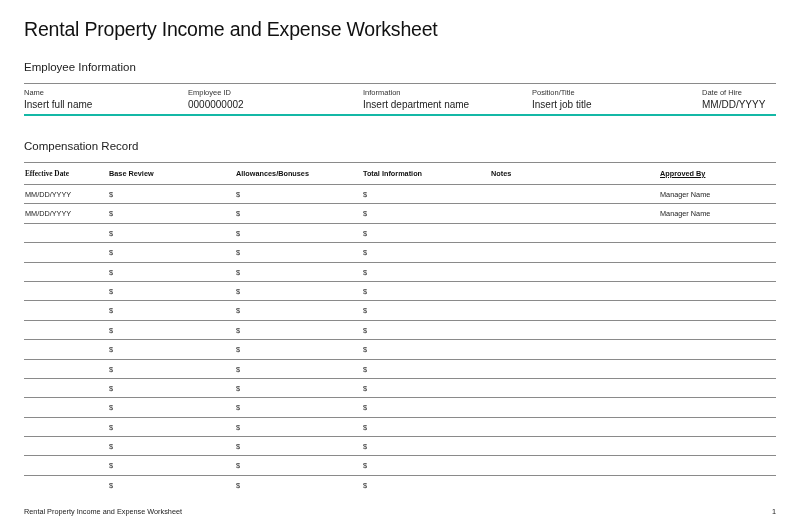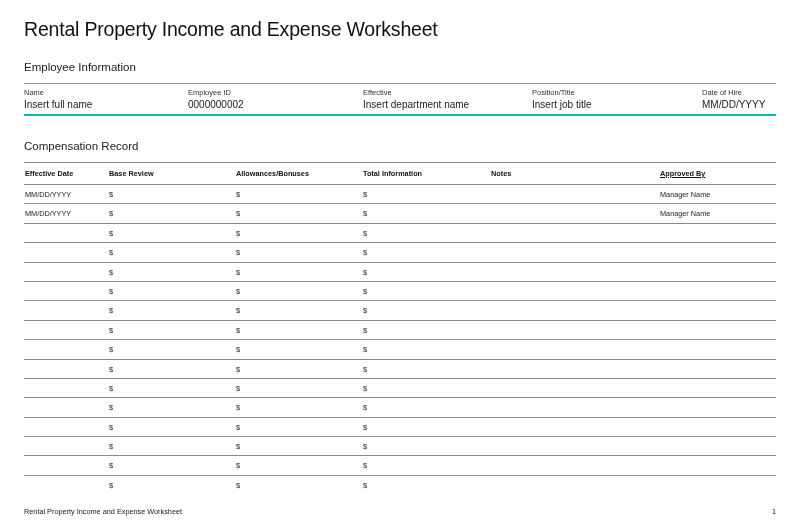--- a/index.html
+++ b/index.html
@@ -28,38 +28,38 @@
 <div class="info">
   <div class="cell" style="left:0;">
     <div class="lbl">Name</div>
     <div class="val">Insert full name</div>
   </div>
   <div class="cell" style="left:164px;">
     <div class="lbl">Employee ID</div>
     <div class="val">0000000002</div>
   </div>
   <div class="cell" style="left:339px;">
-    <div class="lbl">Effective</div>
+    <div class="lbl">Information</div>
     <div class="val">Insert department name</div>
   </div>
   <div class="cell" style="left:508px;">
     <div class="lbl">Position/Title</div>
     <div class="val">Insert job title</div>
   </div>
   <div class="cell" style="left:678px;">
     <div class="lbl">Date of Hire</div>
     <div class="val">MM/DD/YYYY</div>
   </div>
 </div>
 
 <div class="section" style="top:140px;">Compensation Record</div>
 
 <div class="table" id="comp-table">
   <div class="thead">
-    <span class="c" style="left:1px;">Effective Date</span>
+    <span class="c" style="left:1px;font-family:Liberation Serif, serif;">Effective Date</span>
     <span class="c" style="left:85px;">Base Review</span>
     <span class="c" style="left:212px;">Allowances/Bonuses</span>
     <span class="c" style="left:339px;">Total Information</span>
     <span class="c" style="left:467px;">Notes</span>
     <span class="c" style="left:636px;text-decoration:underline;">Approved By</span>
   </div>
   <div id="rows">
       <div class="row">
         <span class="c" style="left: 1px; width: 80px; height: 18px;">MM/DD/YYYY</span>
         <span class="c" style="left: 85px; width: 123px; height: 18px;">$</span>

